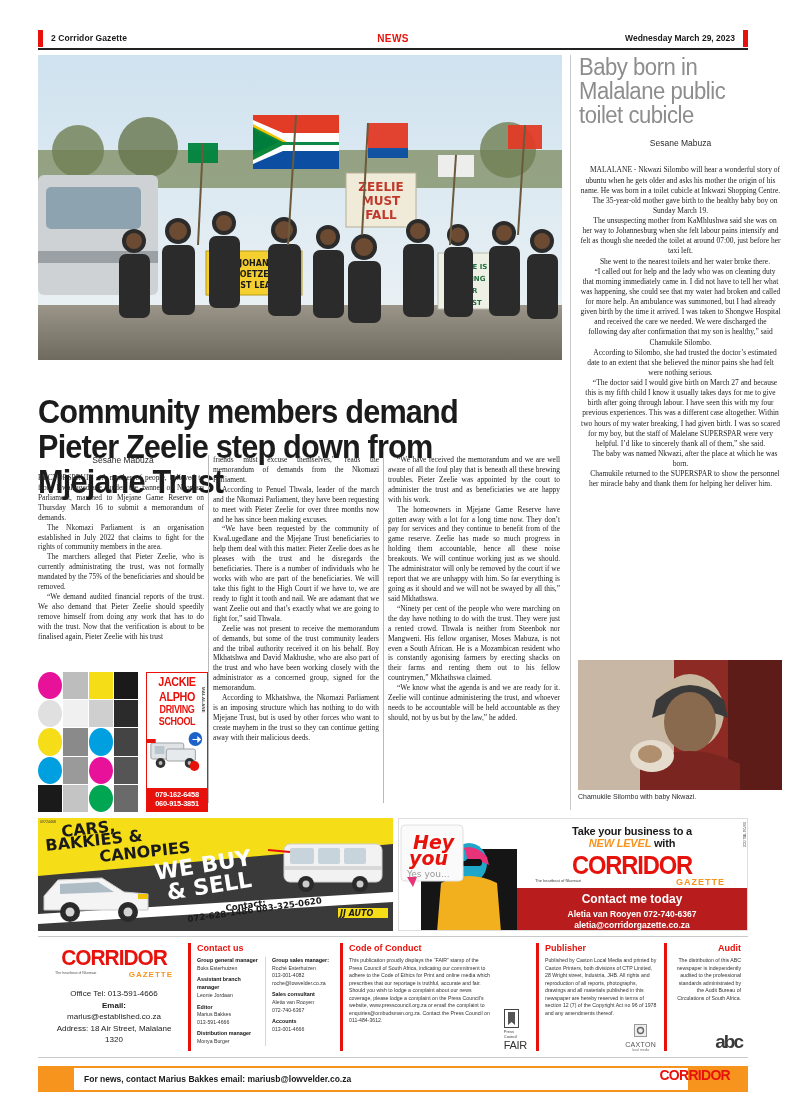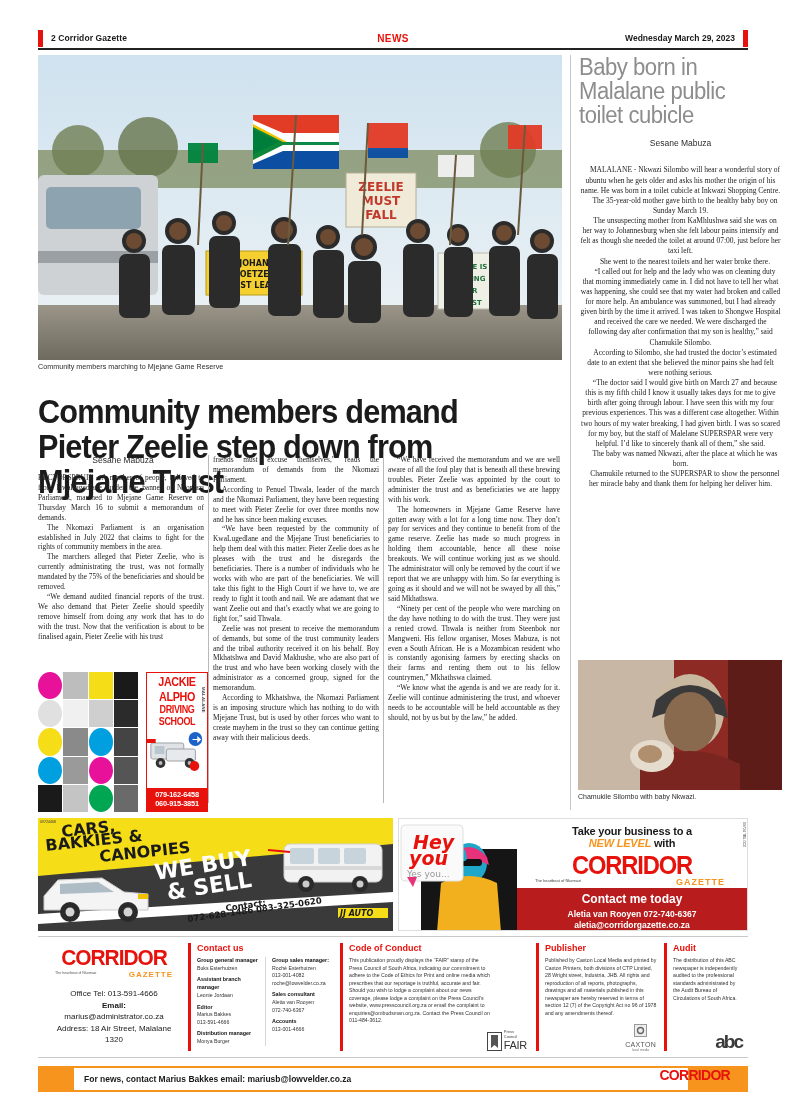--- a/index.html
+++ b/index.html
@@ -293,25 +293,25 @@
 
   .colo-contact { width: 152px; }
   .cc-cols { display: flex; gap: 7px; }
   .cc-cols > div { flex: 1; }
   .cc-cols > div + div { position: relative; padding-left: 7px; }
   .cc-cols > div + div::before {
     content: ""; position: absolute; left: 0; top: 0; bottom: 0; width: 1px; background: #d6d6d6;
   }
   .colo-code { width: 196px; }
   .colo-pub { width: 128px; }
-  .colo-audit { width: 84px; }
+  .colo-audit { width: 84px; text-align: right; }
 
   .fair-logo {
     position: absolute; right: 9px; bottom: 6px;
-    display: flex; align-items: flex-end; gap: 2px;
+    display: flex; align-items: flex-start; gap: 2px; flex-direction: column;
   }
   .fair-txt { font-size: 4px; color: #444; line-height: 1.1; }
   .fair-big { font-size: 11px; color: #333; letter-spacing: -0.3px; }
   .caxton { position: absolute; right: 8px; bottom: 5px; text-align: center; }
   .caxton-word { font-size: 7px; color: #555; letter-spacing: .3px; }
   .caxton-sub { font-size: 3.4px; color: #777; }
   .abc-logo {
     position: absolute; right: 6px; bottom: 4px;
     font-size: 19px; color: #3a3a3a; font-weight: bold; letter-spacing: -2px;
   }
@@ -451,21 +451,20 @@
 
       <g stroke="#6b5a3c" stroke-width="2">
         <line x1="258" y1="60" x2="250" y2="190"></line>
           <line x1="330" y1="68" x2="324" y2="180"></line>
         <line x1="165" y1="88" x2="160" y2="190"></line>
           <line x1="418" y1="100" x2="412" y2="190"></line>
         <line x1="487" y1="70" x2="480" y2="180"></line>
       </g>
     </svg>
   </div>
-  <div class="photo-caption">Community members marching to Mjejane Game Reserve</div>
 
   <h1 class="headline">Community members demand Pieter Zeelie step down from Mjejane Trust</h1>
 
   <div class="byline-main">Sesane Mabuza</div>
 
   <div class="col-rule" style="left:208px; top:455px; height:348px;"></div>
   <div class="col-rule" style="left:383px; top:455px; height:348px;"></div>
 
   <div class="col" id="main-col-1">
     <p class="noindent">HECTORSPRUIT - A number of people, believed to from KwaLugedlane, under the banner of Nkomazi Parliament, marched to Mjejane Game Reserve on Thursday March 16 to submit a memorandum of demands.</p>
@@ -668,21 +667,21 @@
       <div class="cm-sub">
         <span class="cm-tag">The heartbeat of Nkomazi</span>
         <span class="cm-gaz">GAZETTE</span>
       </div>
       <div class="cm-body">
         <div>
           <span>Office Tel:</span>
           <span>013-591-4666</span>
         </div>
         <div>Email:</div>
-        <div><span>marius@administrator.co.za</span></div>
+        <div><span>marius@established.co.za</span></div>
         <div>
           <span>Address:</span>
           <span>18 Air Street, Malalane 1320</span>
         </div>
       </div>
     </div>
 
     <div class="colo-cell colo-contact">
       <div class="colo-red-tab"></div>
       <div class="colo-h">Contact us</div>

